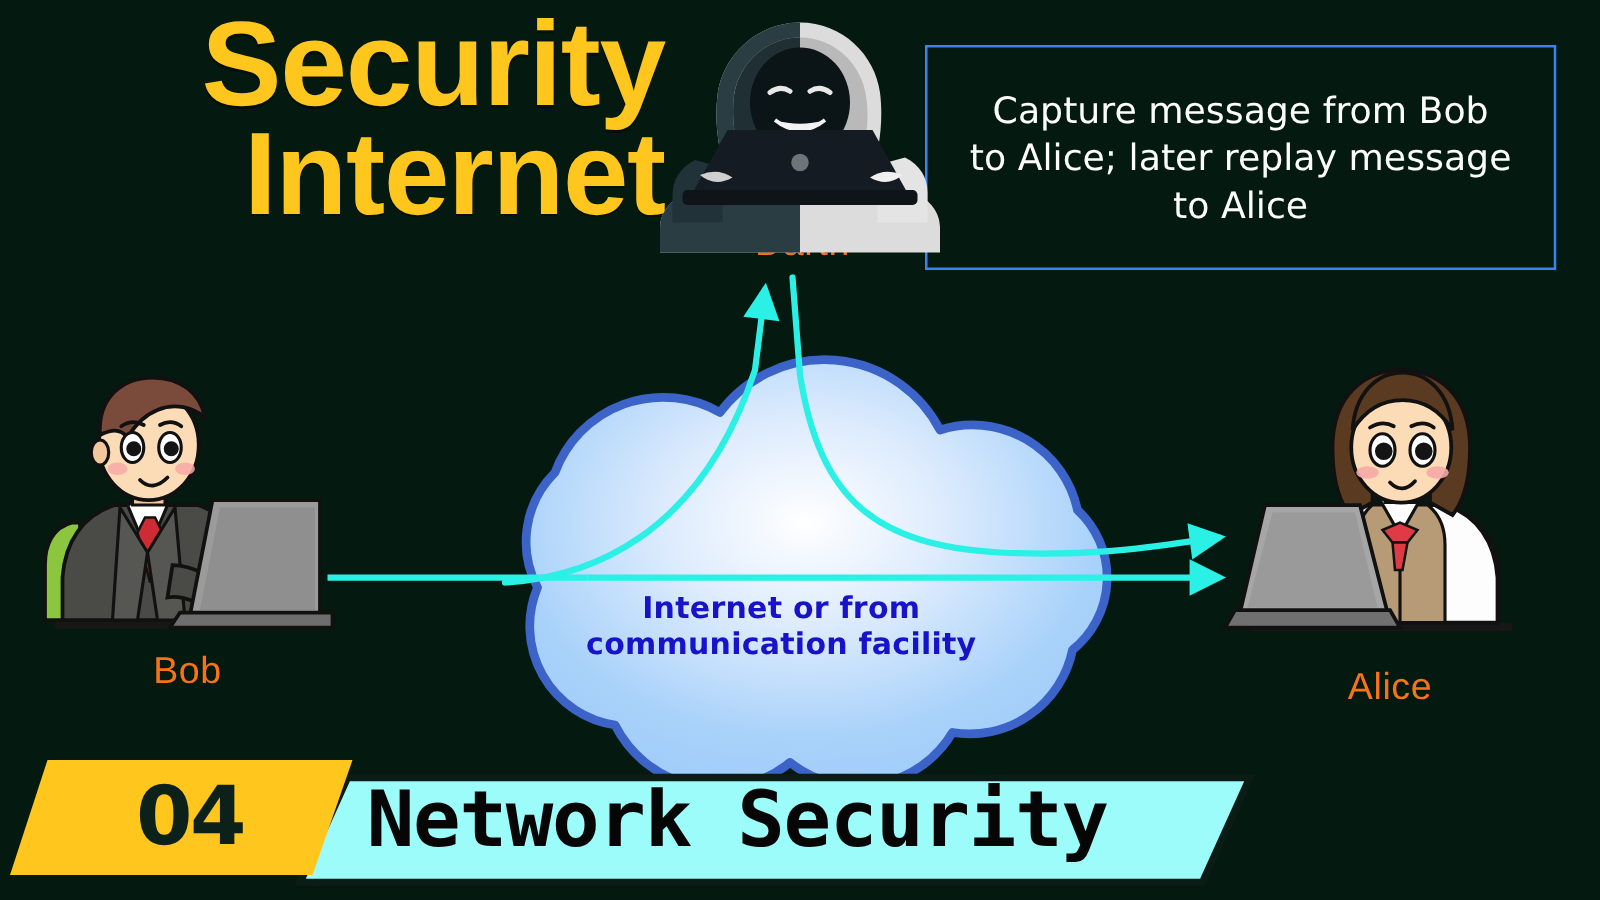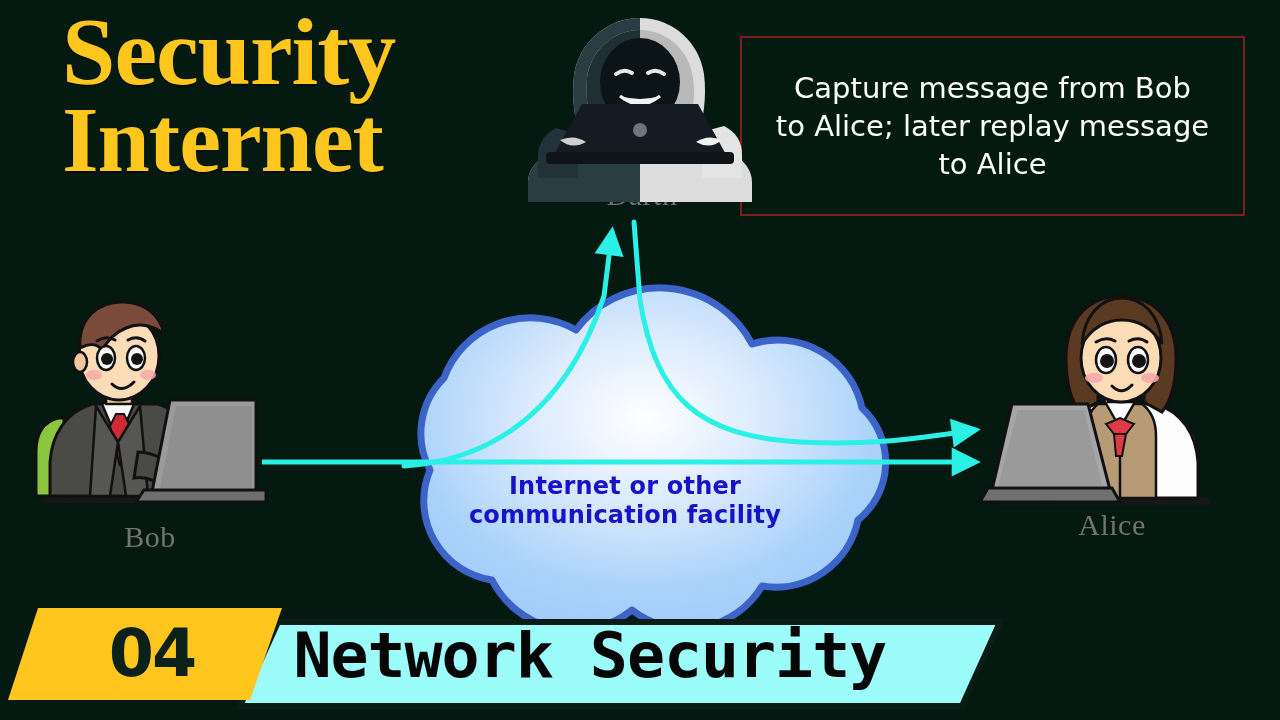--- a/index.html
+++ b/index.html
@@ -2,48 +2,48 @@
 <html><head>
 <meta charset="utf-8">
 <style>
   html,body{margin:0;padding:0;background:#000;}
   body{width:1280px;height:720px;overflow:hidden;font-family:"Liberation Sans",sans-serif;}
   #stage{position:relative;width:1280px;height:720px;background:#04190f;overflow:hidden;}
 
   
   #title{
     position:absolute; left:62px; top:8px; width:470px;
-    text-align:left; line-height:0.92;
-    font-family:Liberation Serif, serif; font-weight:bold;
+    text-align:right; line-height:0.92;
+    font-family:Liberation Sans, sans-serif; font-weight:bold;
     color:#FFC61E; font-size:96px; letter-spacing:-1px;
     text-shadow:0 2px 0 rgba(0,0,0,.35);
   }
   #title .l2{display:block;font-size:94px;}
 
   
   #caption-box{
     position:absolute; left:740px; top:36px; width:505px; height:180px;
-    border:2px solid #7f1d1d; box-sizing:border-box;
+    border:2px solid #3b82f6; box-sizing:border-box;
     display:flex; align-items:center; justify-content:center;
   }
   #caption-text{
     color:#fdfffd; font-size:29px; line-height:1.32; text-align:center;
     font-family:"DejaVu Sans",sans-serif; font-weight:500;
     padding:0 14px; white-space:pre-line;
   }
 
   
   .name-label{
-    position:absolute; color:#737373; font-size:30px;
-    font-family:Liberation Serif, serif; font-weight:400;
+    position:absolute; color:#f97316; font-size:30px;
+    font-family:Liberation Sans, sans-serif; font-weight:400;
     text-align:center; letter-spacing:.5px;
   }
   #label-darth{left:552px; top:178px; width:180px;}
   #label-bob{left:70px; top:520px; width:160px;}
-  #label-alice{left:1032px; top:508px; width:160px;}
+  #label-alice{left:1032px; top:533px; width:160px;}
 
   
   .scene{position:absolute;left:0;top:0;width:1280px;height:720px;}
   #scene-flow{z-index:6;}
   #scene-cloud{z-index:4;}
   #scene-actors{z-index:5;}
 
   
   #cloud-label{
     position:absolute; left:420px; top:472px; width:410px; z-index:5;
@@ -101,21 +101,21 @@
                a104,104 0 0 1 176,14
                a86,86 0 0 1 110,64
                a74,74 0 0 1 -4,112
                a84,84 0 0 1 -96,66
                a88,88 0 0 1 -130,24
                a92,92 0 0 1 -140,-30
                a80,80 0 0 1 -62,-110 Z" fill="url(#cloudGrad)" stroke="#3C63C8" stroke-width="7" stroke-linejoin="round"></path>
     </g>
   </svg>
 
-  <div id="cloud-label">Internet or other
+  <div id="cloud-label">Internet or from
 communication facility</div>
 
   <svg class="scene" id="scene-actors" viewBox="0 0 1280 720">
 
     <g>
 
       <rect x="552" y="160" width="178" height="6" fill="#0d2b23"></rect>
       <rect x="552" y="160" width="178" height="3" fill="#16463a"></rect>
 
       <path d="M640,18 c-34,0 -62,26 -66,58 c-3,24 2,46 6,62 l-34,18 c-12,6 -18,16 -18,26 l0,20 l224,0 l0,-20 c0,-12 -8,-22 -20,-28 l-34,-16 c5,-18 9,-40 6,-64 C700,44 674,18 640,18 Z" fill="#dcdcdc"></path>

